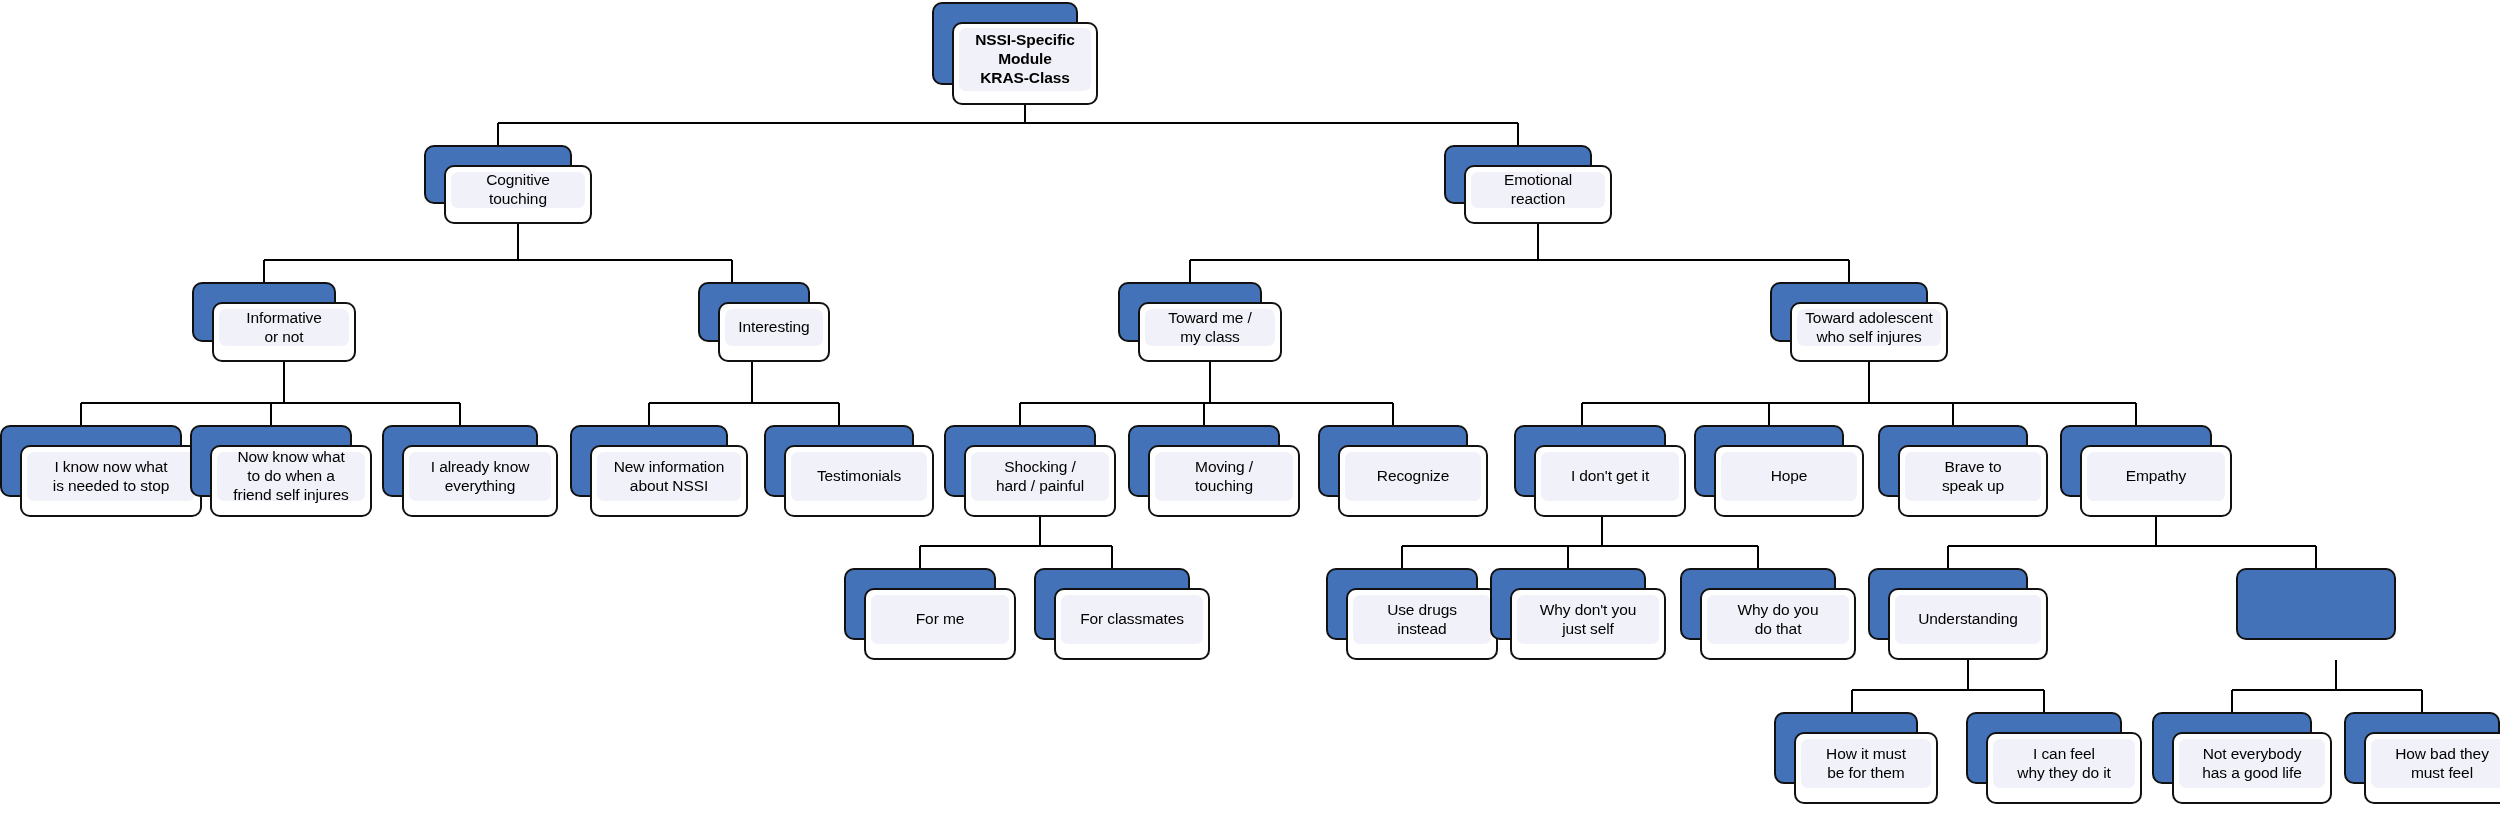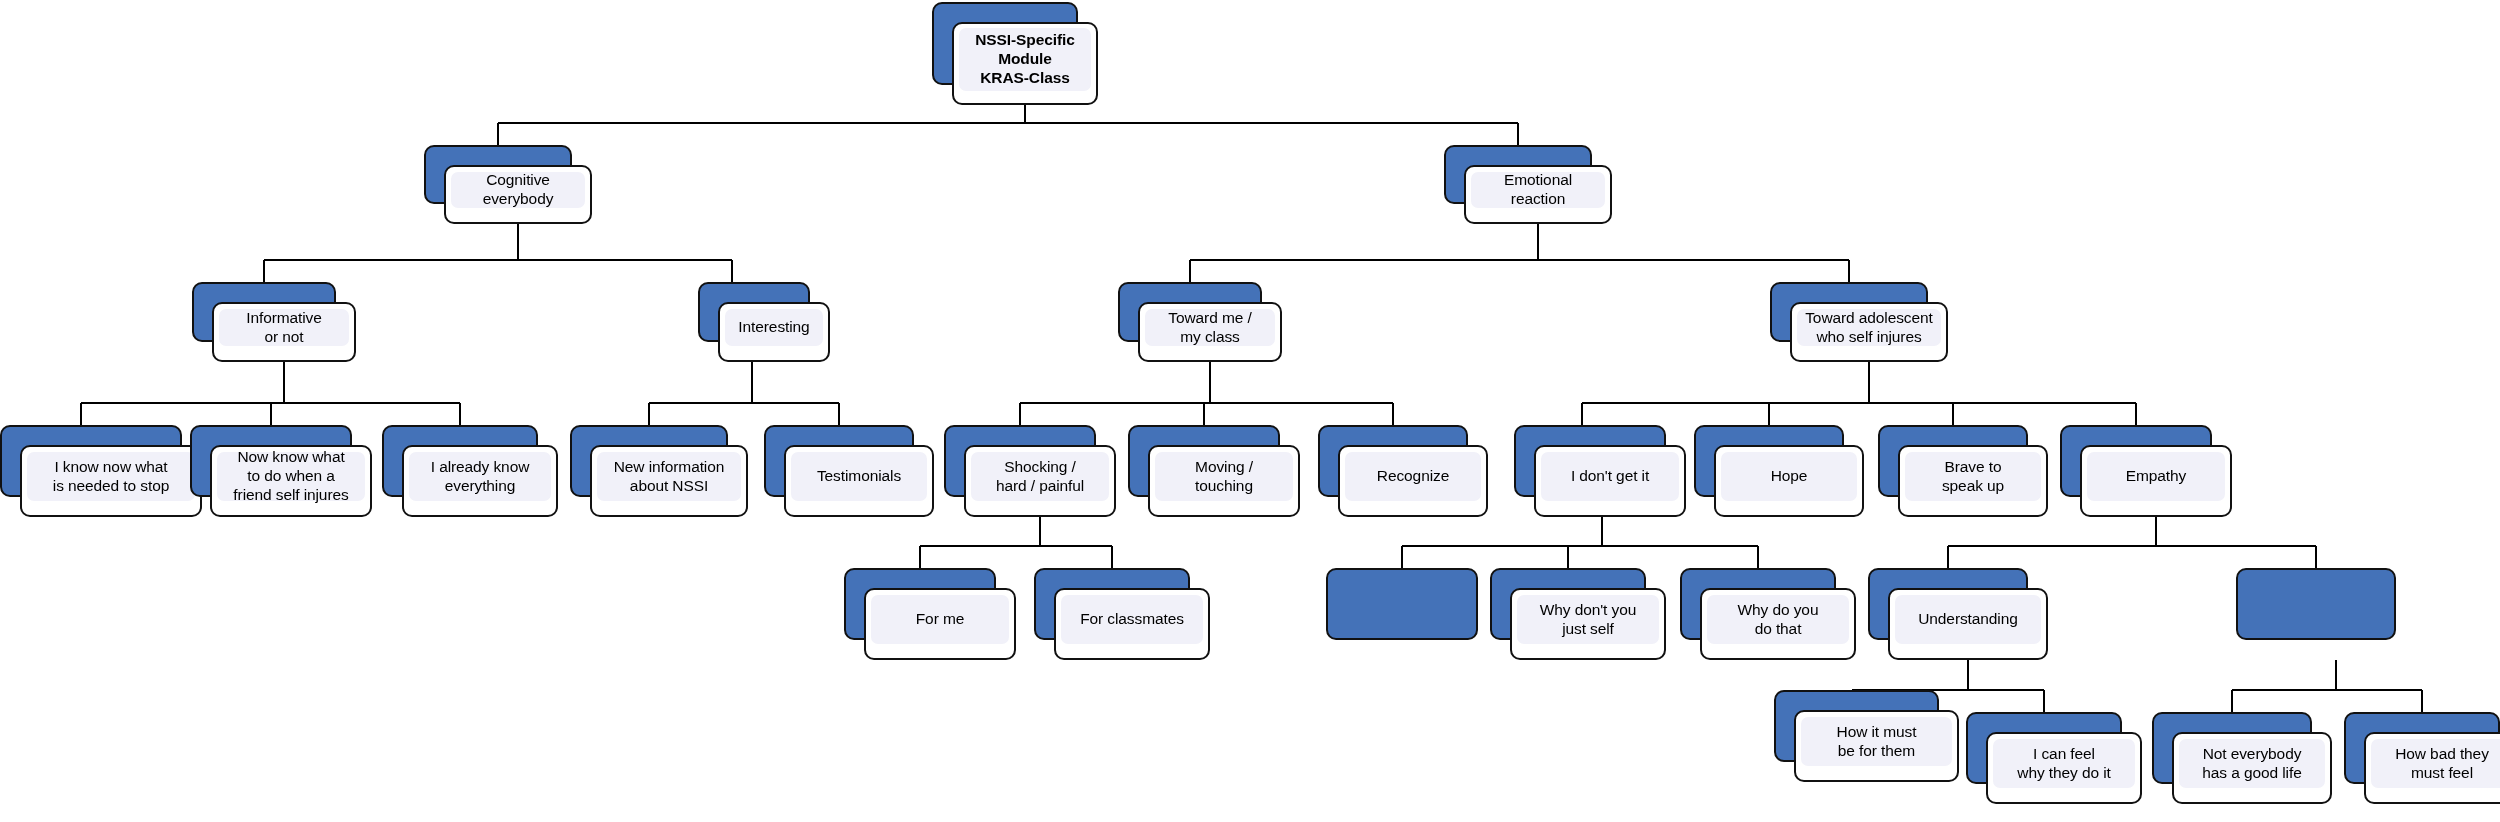--- a/index.html
+++ b/index.html
@@ -137,21 +137,21 @@
 Module
 KRAS-Class</span>
           </div>
         </div>
       </div>
       <div class="node" style="left: 424px; top: 145px; width: 168px; height: 79px;">
         <div class="shadow"></div>
         <div class="card">
           <div class="inner">
             <span class="label">Cognitive
-everybody</span>
+touching</span>
           </div>
         </div>
       </div>
       <div class="node" style="left: 1444px; top: 145px; width: 168px; height: 79px;">
         <div class="shadow"></div>
         <div class="card">
           <div class="inner">
             <span class="label">Emotional
 reaction</span>
           </div>
@@ -307,20 +307,26 @@
       <div class="node" style="left: 1034px; top: 568px; width: 176px; height: 92px;">
         <div class="shadow"></div>
         <div class="card">
           <div class="inner">
             <span class="label">For classmates</span>
           </div>
         </div>
       </div>
       <div class="node" style="left: 1326px; top: 568px; width: 172px; height: 92px;">
         <div class="shadow"></div>
+        <div class="card">
+          <div class="inner">
+            <span class="label">Use drugs
+instead</span>
+          </div>
+        </div>
       </div>
       <div class="node" style="left: 1490px; top: 568px; width: 176px; height: 92px;">
         <div class="shadow"></div>
         <div class="card">
           <div class="inner">
             <span class="label">Why don't you
 just self</span>
           </div>
         </div>
       </div>
@@ -337,21 +343,21 @@
         <div class="shadow"></div>
         <div class="card">
           <div class="inner">
             <span class="label">Understanding</span>
           </div>
         </div>
       </div>
       <div class="node" style="left: 2236px; top: 568px; width: 180px; height: 92px;">
         <div class="shadow"></div>
       </div>
-      <div class="node" style="left: 1774px; top: 690px; width: 185px; height: 92px;">
+      <div class="node" style="left: 1774px; top: 712px; width: 164px; height: 92px;">
         <div class="shadow"></div>
         <div class="card">
           <div class="inner">
             <span class="label">How it must
 be for them</span>
           </div>
         </div>
       </div>
       <div class="node" style="left: 1966px; top: 712px; width: 176px; height: 92px;">
         <div class="shadow"></div>

